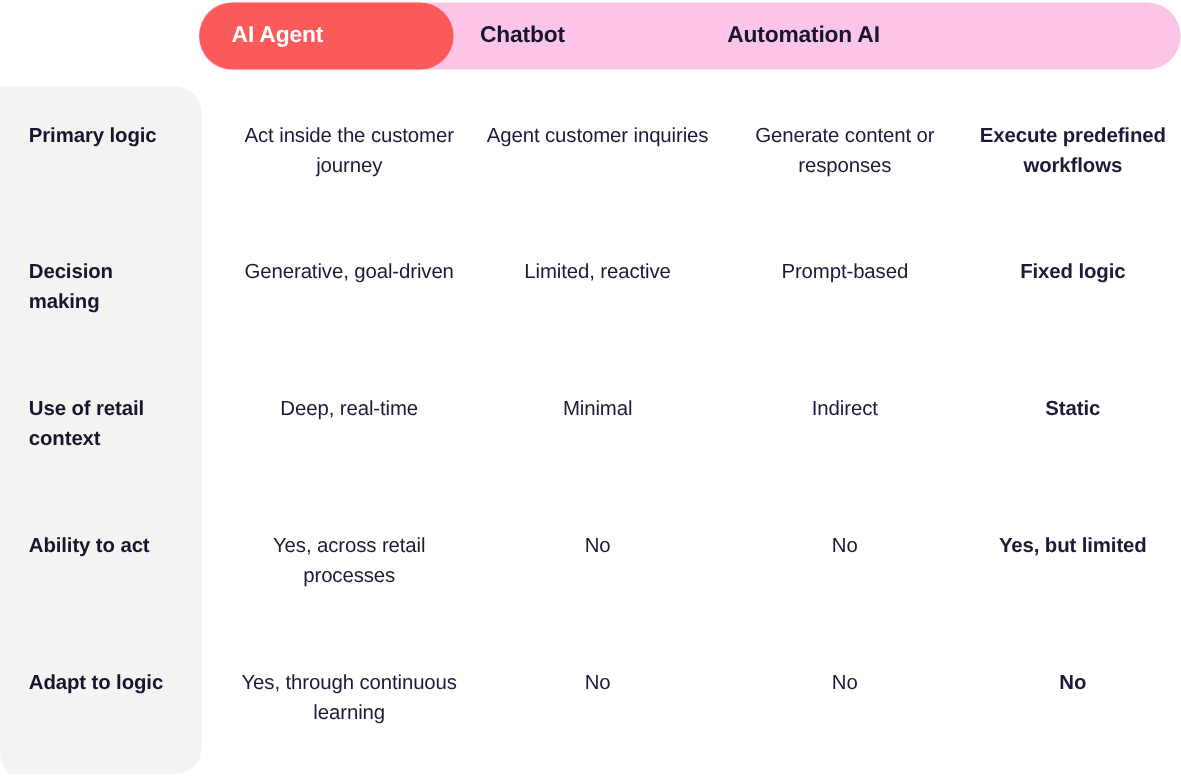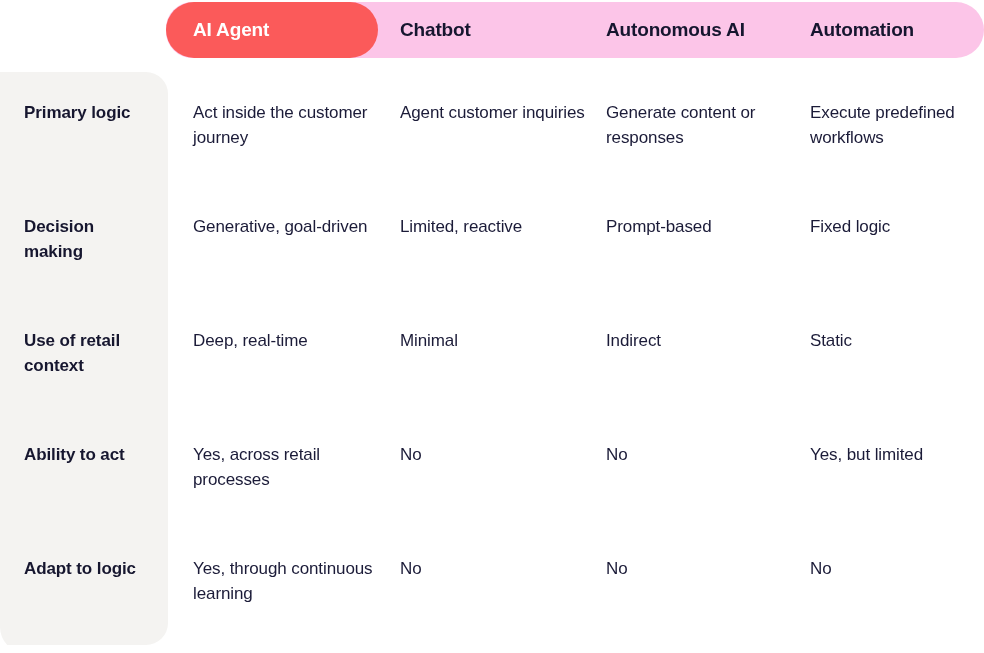--- a/index.html
+++ b/index.html
@@ -101,40 +101,40 @@
   }
 
   .cell {
     position: absolute;
     top: 0;
     font-size: 17px;
     font-weight: 400;
     line-height: 25px;
     letter-spacing: -0.1px;
     color: #1b1b38;
+    text-align: center;
   }
   .c0 { left: 193px; width: 196px; }
   .c1 { left: 400px; width: 196px; }
   .c2 { left: 606px; width: 196px; }
-  .c3 { left: 810px; width: 168px; }
+  .c3 { left: 810px; width: 168px; font-weight: bold; }
 </style>
 </head>
 <body>
 
 <div id="table-root">
 
   <div class="label-column" style="background: rgb(244, 243, 241);"></div>
 
   <div class="header-bar" style="background: rgb(252, 197, 232);"></div>
   <div class="header-pill" style="background: rgb(251, 90, 90);"></div>
 
   <div class="header-label hc0 is-active" style="color: rgb(255, 255, 255);">AI Agent</div>
   <div class="header-label hc1">Chatbot</div>
-  <div class="header-label hc2">Autonomous AI</div>
-  <div class="header-label hc3">Automation</div>
+  <div class="header-label hc2">Automation AI</div>
 
   <div class="row r0">
     <div class="row-label">Primary logic</div>
     <div class="cell c0">Act inside the customer journey</div>
     <div class="cell c1">Agent customer inquiries</div>
     <div class="cell c2">Generate content or responses</div>
     <div class="cell c3">Execute predefined workflows</div>
   </div>
 
   <div class="row r1">

